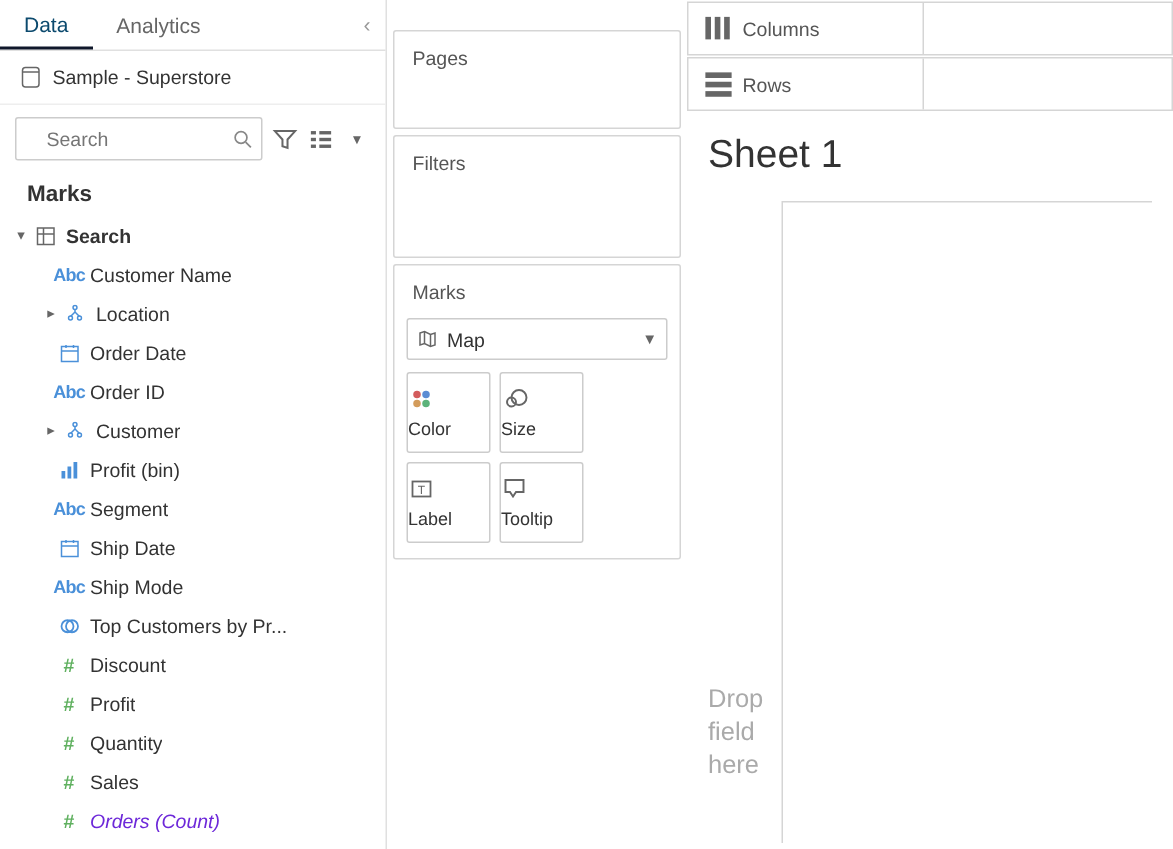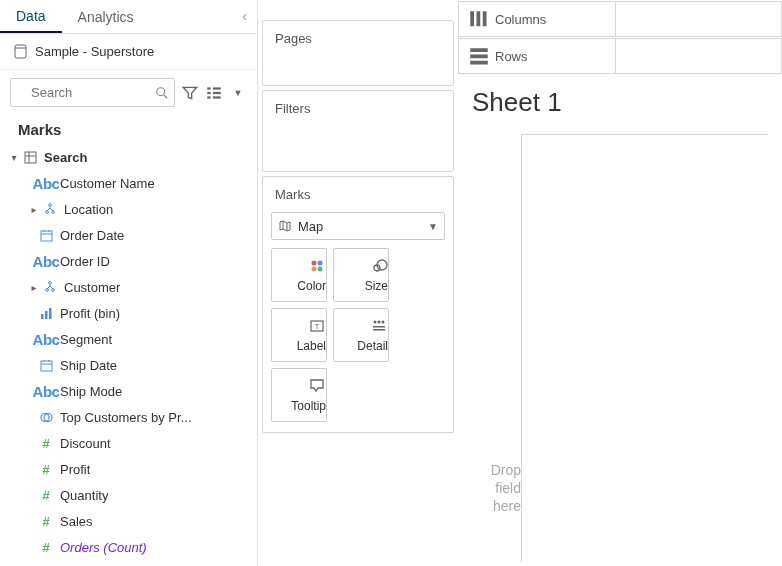--- a/index.html
+++ b/index.html
@@ -25,45 +25,45 @@
 .tree::-webkit-scrollbar-track{background:#f5f5f5}
 .trow{display:flex;align-items:center;height:26px;padding-left:8px;cursor:pointer}
 .caret{width:12px;text-align:center;color:#666;font-size:10px}
 .ticon{width:20px;display:flex;align-items:center;justify-content:center}
 .ticon svg{width:13px;height:13px}
 .tlabel{padding-left:4px;white-space:nowrap;overflow:hidden;text-overflow:ellipsis}
 .bold{font-weight:bold}
 .italic{font-style:italic;color:#6d28d9}
 .indent1{padding-left:28px}
 .indent2{padding-left:36px}
-.abc{font-size:15px;color:#4a90d9;font-weight:bold;letter-spacing:-0.5px}
+.abc{font-size:12px;color:#4a90d9;font-weight:bold;letter-spacing:-0.5px}
 .hash{color:#5fb05f;font-weight:bold;font-size:13px}
 .mid{width:200px;display:flex;flex-direction:column;padding:20px 4px;gap:4px}
 .card{border:1px solid #d5d5d5;border-radius:2px;background:#fff}
 .card-hd{padding:10px 12px;font-size:13px;color:#555}
 .pages{height:66px}
 .filters{height:82px}
 .marks .card-hd{border-bottom:none}
 .marks-sel{margin:0 8px 8px;border:1px solid #ccc;border-radius:2px;display:flex;align-items:center;height:28px;padding:0 6px;position:relative}
 .marks-sel svg{width:14px;height:14px;margin-right:6px}
 .marks-sel .dd{position:absolute;right:6px;color:#666;font-size:10px}
 .mgrid{display:flex;flex-wrap:wrap;gap:6px;padding:0 8px 10px}
-.mbtn{width:56px;height:54px;border:1px solid #ccc;border-radius:2px;display:flex;flex-direction:column;align-items:flex-end;justify-content:center;gap:4px;cursor:pointer}
+.mbtn{width:56px;height:54px;border:1px solid #ccc;border-radius:2px;display:flex;flex-direction:column;align-items:flex-start;justify-content:center;gap:4px;cursor:pointer}
 .mbtn svg{width:18px;height:18px}
 .mbtn span{font-size:12px}
 .right{flex:1;display:flex;flex-direction:column}
 .shelves{border-bottom:none}
 .shelf{display:flex;align-items:center;height:36px;border:1px solid #d5d5d5;margin:1px 0}
 .shelf-ic{width:20px;margin:0 6px 0 10px;display:flex}
 .shelf-lbl{width:120px;color:#555;font-size:13px}
 .shelf-drop{flex:1;border-left:1px solid #d5d5d5;height:100%}
 .sheet{padding:12px 14px 4px;display:flex;flex-direction:column;flex:1}
 .sheet h1{font-weight:normal;font-size:26px;color:#333}
 .canvas{flex:1;display:flex;margin-top:16px}
-.rowdrop{width:50px;border-right:1px solid #d5d5d5;display:flex;flex-direction:column;justify-content:center;align-items:flex-end;color:#aaa;font-size:14px;gap:2px;padding-top:280px}
+.rowdrop{width:50px;border-right:1px solid #d5d5d5;display:flex;flex-direction:column;justify-content:center;align-items:flex-start;color:#aaa;font-size:17px;gap:2px;padding-top:280px}
 .coldrop{flex:1;border-top:1px solid #d5d5d5}
 </style>
 </head>
 <body>
 
 <div class="root">
   <div class="left">
     <div class="tabs">
       <div class="tab active">Data</div>
       <div class="tab analytics">Analytics</div>
@@ -253,30 +253,20 @@
             <span>Size</span>
           </div>
         <div class="mbtn">
             <svg viewBox="0 0 18 18" fill="none" stroke="#666" stroke-width="1.2">
               <rect x="3" y="4" width="12" height="10"></rect>
               <text x="9" y="12" font-size="8" text-anchor="middle" fill="#666" stroke="none">T</text>
             </svg>
             <span>Label</span>
           </div>
         <div class="mbtn">
-            <svg viewBox="0 0 18 18" fill="#666">
-              <circle cx="5" cy="5" r="1.5"></circle>
-              <circle cx="9" cy="5" r="1.5"></circle>
-              <circle cx="13" cy="5" r="1.5"></circle>
-              <rect x="3" y="9" width="12" height="1.5"></rect>
-              <rect x="3" y="12" width="12" height="1.5"></rect>
-            </svg>
-            <span>Detail</span>
-          </div>
-        <div class="mbtn">
             <svg viewBox="0 0 18 18" fill="none" stroke="#666" stroke-width="1.3">
               <path d="M3 3h12v8h-5l-2 3-2-3H3z"></path>
             </svg>
             <span>Tooltip</span>
           </div>
       </div>
     </div>
   </div>
 
   <div class="right">

